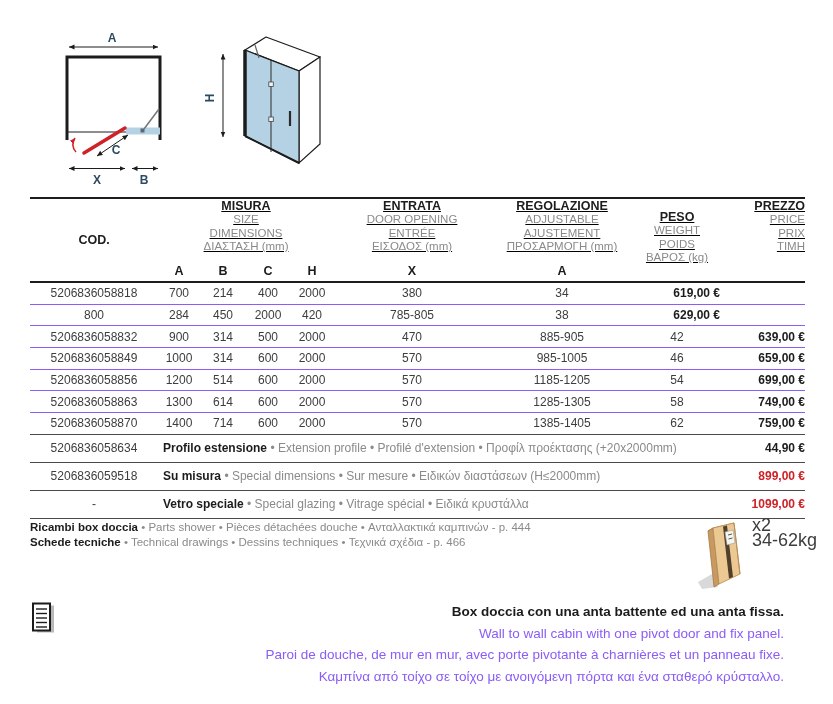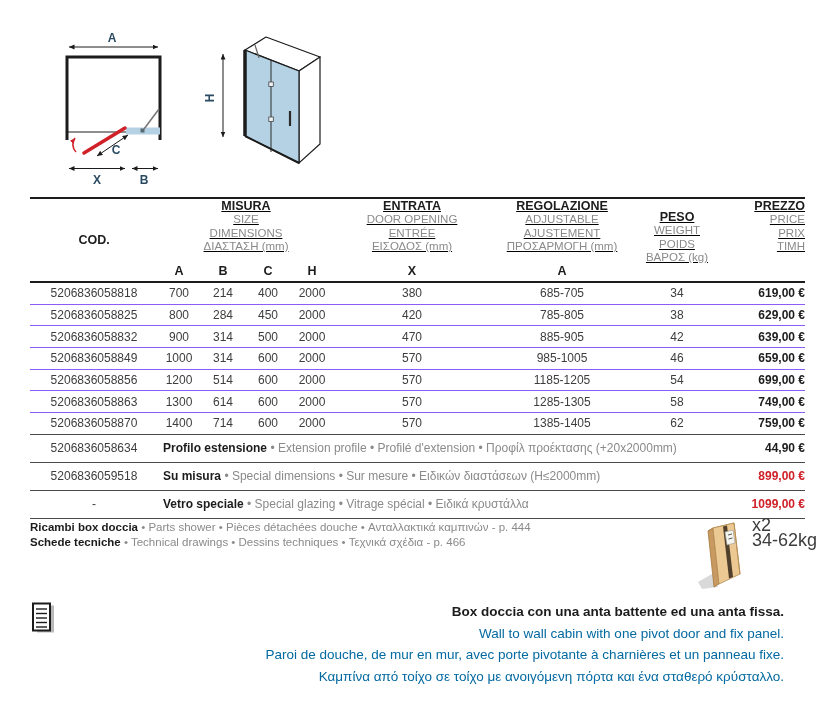--- a/index.html
+++ b/index.html
@@ -33,21 +33,21 @@
   #footer-links{left:30px;top:520px;width:600px;}
   #footer-links p{margin:0;font-size:11.5px;line-height:14.5px;color:#8a8a8a;white-space:pre-wrap;}
   #footer-links b{color:#1c1c1c;}
 
   
   #package-text{left:752px;top:518px;font-size:18px;line-height:15px;color:#3d3d3d;}
 
   
   #description{left:64px;top:601px;width:720px;font-size:13.5px;line-height:21.5px;text-align:right;}
   #description .dbold{font-weight:bold;color:#1c1c1c;}
-  #description .dline{color:#0369a1;}
+  #description .dline{color:#8b5cf6;}
 
   svg text{font-family:"Liberation Sans",sans-serif;}
 </style>
 </head>
 <body>
 
 <svg class="abs" style="left:55px;top:28px" width="140" height="160" viewBox="0 0 140 160">
   <defs>
     <marker id="mk" markerWidth="8" markerHeight="8" refX="5.5" refY="2.5" orient="auto-start-reverse" markerUnits="userSpaceOnUse">
       <path d="M0,0 L5.5,2.5 L0,5 z" fill="#1c1c1c"></path>
@@ -130,26 +130,24 @@
       <div class="subletter" style="grid-column: 7;">A</div>
     </div>
   <div id="data-rows">
       <div class="grid trow">
         <div class="cell cod">5206836058818</div>
         <div class="cell a">700</div>
         <div class="cell b">214</div>
         <div class="cell c">400</div>
         <div class="cell h">2000</div>
         <div class="cell x">380</div>
-        <div class="cell reg">685-705</div>
         <div class="cell peso">34</div>
         <div class="cell prezzo">619,00 €</div>
       </div>
       <div class="grid trow">
-        <div class="cell cod">5206836058825</div>
         <div class="cell a">800</div>
         <div class="cell b">284</div>
         <div class="cell c">450</div>
         <div class="cell h">2000</div>
         <div class="cell x">420</div>
         <div class="cell reg">785-805</div>
         <div class="cell peso">38</div>
         <div class="cell prezzo">629,00 €</div>
       </div>
       <div class="grid trow">

